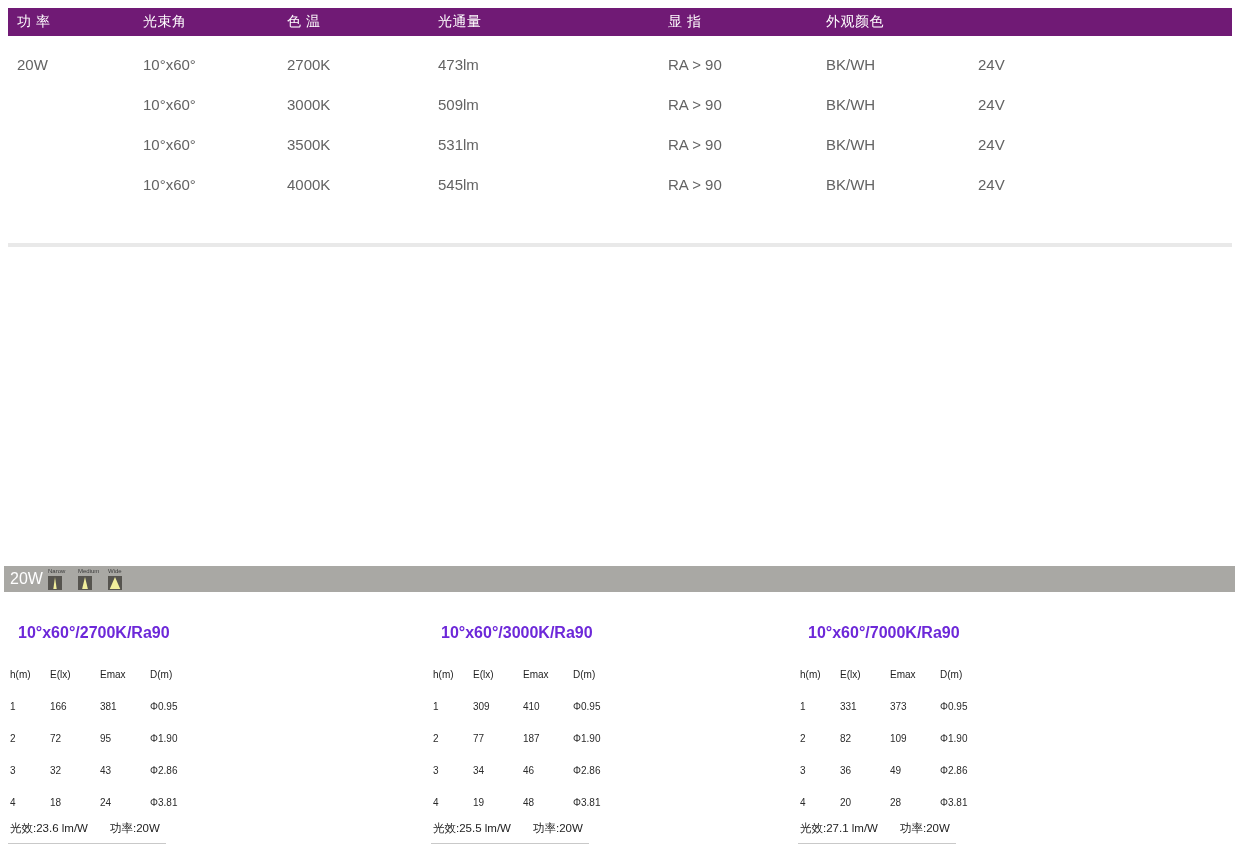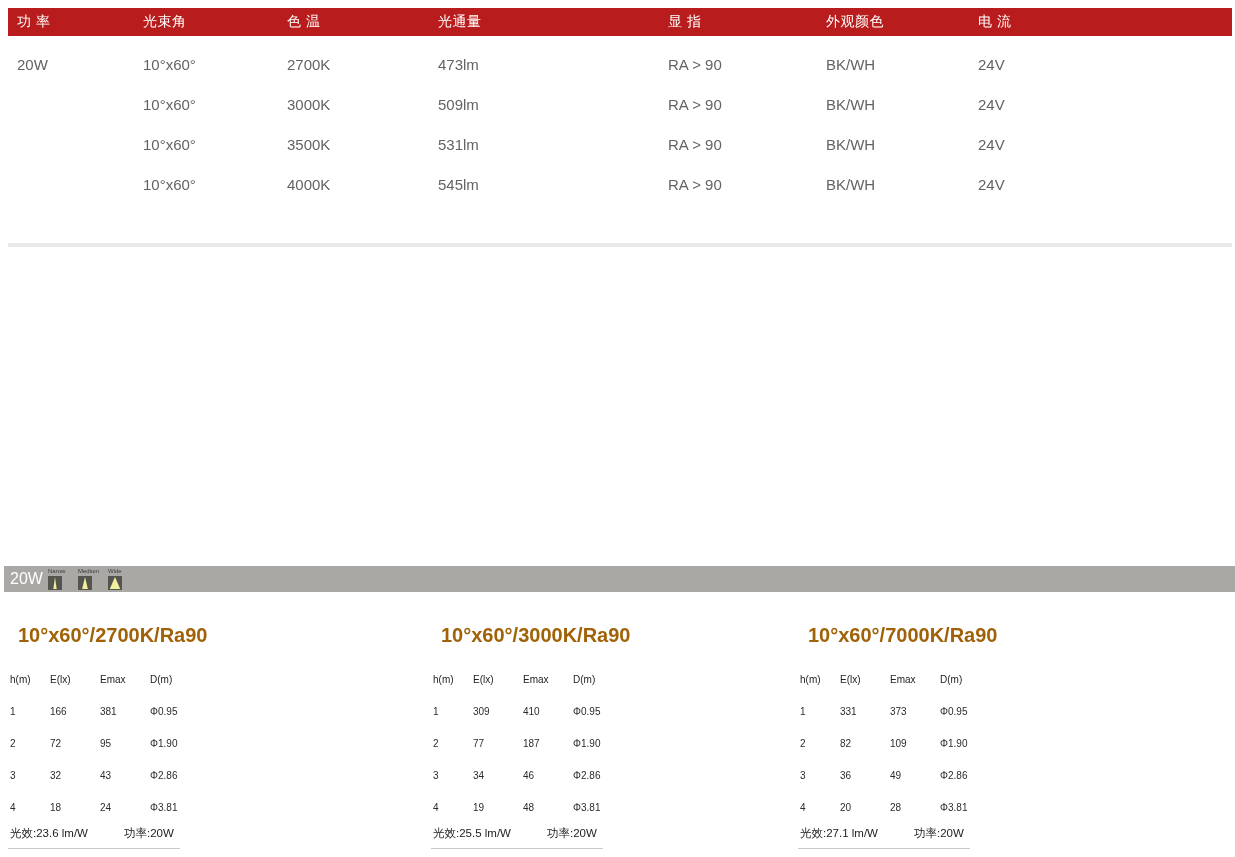--- a/index.html
+++ b/index.html
@@ -2,21 +2,21 @@
 <html><head>
 <meta charset="utf-8">
 <style>
   * { margin:0; padding:0; box-sizing:border-box; }
   html,body { width:1235px; height:857px; background:#ffffff; overflow:hidden;
               font-family:"Liberation Sans","DejaVu Sans",sans-serif; }
 
   
   .spec-header{
     position:absolute; left:8px; top:8px; width:1224px; height:28px;
-    background:#b91c1c; color:#ffffff;
+    background:#701a75; color:#ffffff;
     display:grid; grid-template-columns:126px 144px 151px 230px 158px 152px 1fr;
     align-items:center; padding-left:9px; font-size:14px; letter-spacing:0.5px;
   }
   .spec-rows{
     position:absolute; left:8px; top:44px; width:1224px;
     display:grid; grid-template-columns:126px 144px 151px 230px 158px 152px 1fr;
     grid-auto-rows:40px; align-items:center; padding-left:9px;
     font-size:15px; color:#636363;
   }
   .divider{
@@ -42,44 +42,43 @@
     display:block;
   }
   .tri-narrow{ clip-path:polygon(50% 0%, 36% 100%, 64% 100%); }
   .tri-medium{ clip-path:polygon(50% 0%, 26% 100%, 74% 100%); }
   .tri-wide  { clip-path:polygon(50% 0%, 6% 100%, 94% 100%); }
   .mode-0{ left:44px; } .mode-1{ left:74px; } .mode-2{ left:104px; }
 
   
   .phot{ position:absolute; top:618px; width:230px; color:#2b2b2b; }
   .phot-1{ left:8px; } .phot-2{ left:431px; } .phot-3{ left:798px; }
-  .phot .title{ margin:6px 0 0 10px; font-size:20px; font-weight:bold; color:#a16207; }
+  .phot .title{ margin:6px 0 0 10px; font-size:16px; font-weight:bold; color:#6d28d9; }
   .phot .grid{
     margin-top:16px; padding-left:2px;
     display:grid; grid-template-columns:40px 50px 50px auto;
     grid-auto-rows:32px; align-items:center; font-size:10px;
   }
   .phot .grid .hd{ color:#222222; }
   .phot .footer{
     margin-top:3px; padding:0 6px 7px 2px; width:fit-content;
     border-bottom:1px solid #c9c9c9; font-size:11.5px; color:#222222;
-    display:flex; gap:36px; white-space:nowrap;
+    display:flex; gap:22px; white-space:nowrap;
   }
 </style>
 </head>
 <body>
 
 <div class="spec-header">
   <span>功 率</span>
   <span>光束角</span>
   <span>色 温</span>
   <span>光通量</span>
   <span>显 指</span>
   <span>外观颜色</span>
-  <span>电 流</span>
 </div>
 
 <div class="spec-rows">
   <span>20W</span>
   <span>10°x60°</span>
   <span>2700K</span>
   <span>473lm</span>
   <span>RA &gt; 90</span>
   <span>BK/WH</span>
   <span>24V</span>

